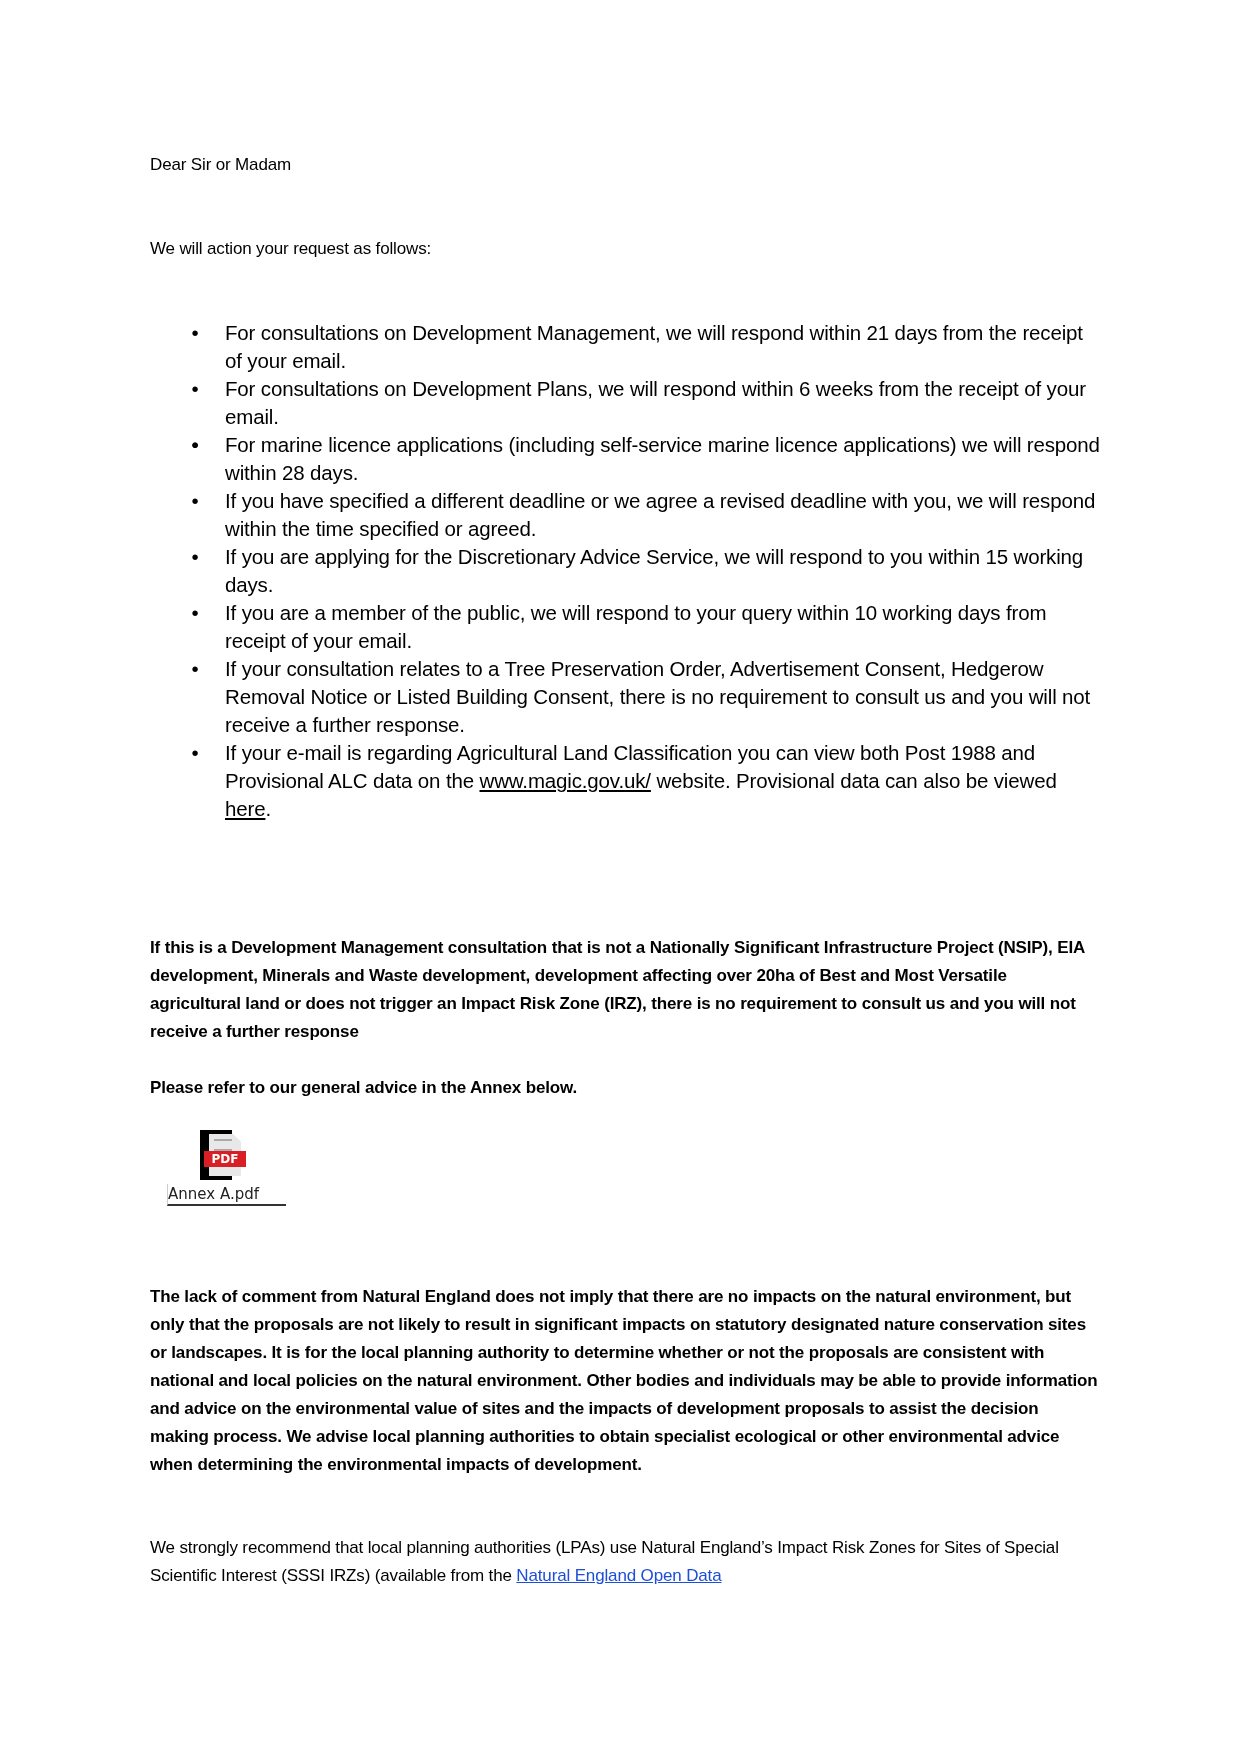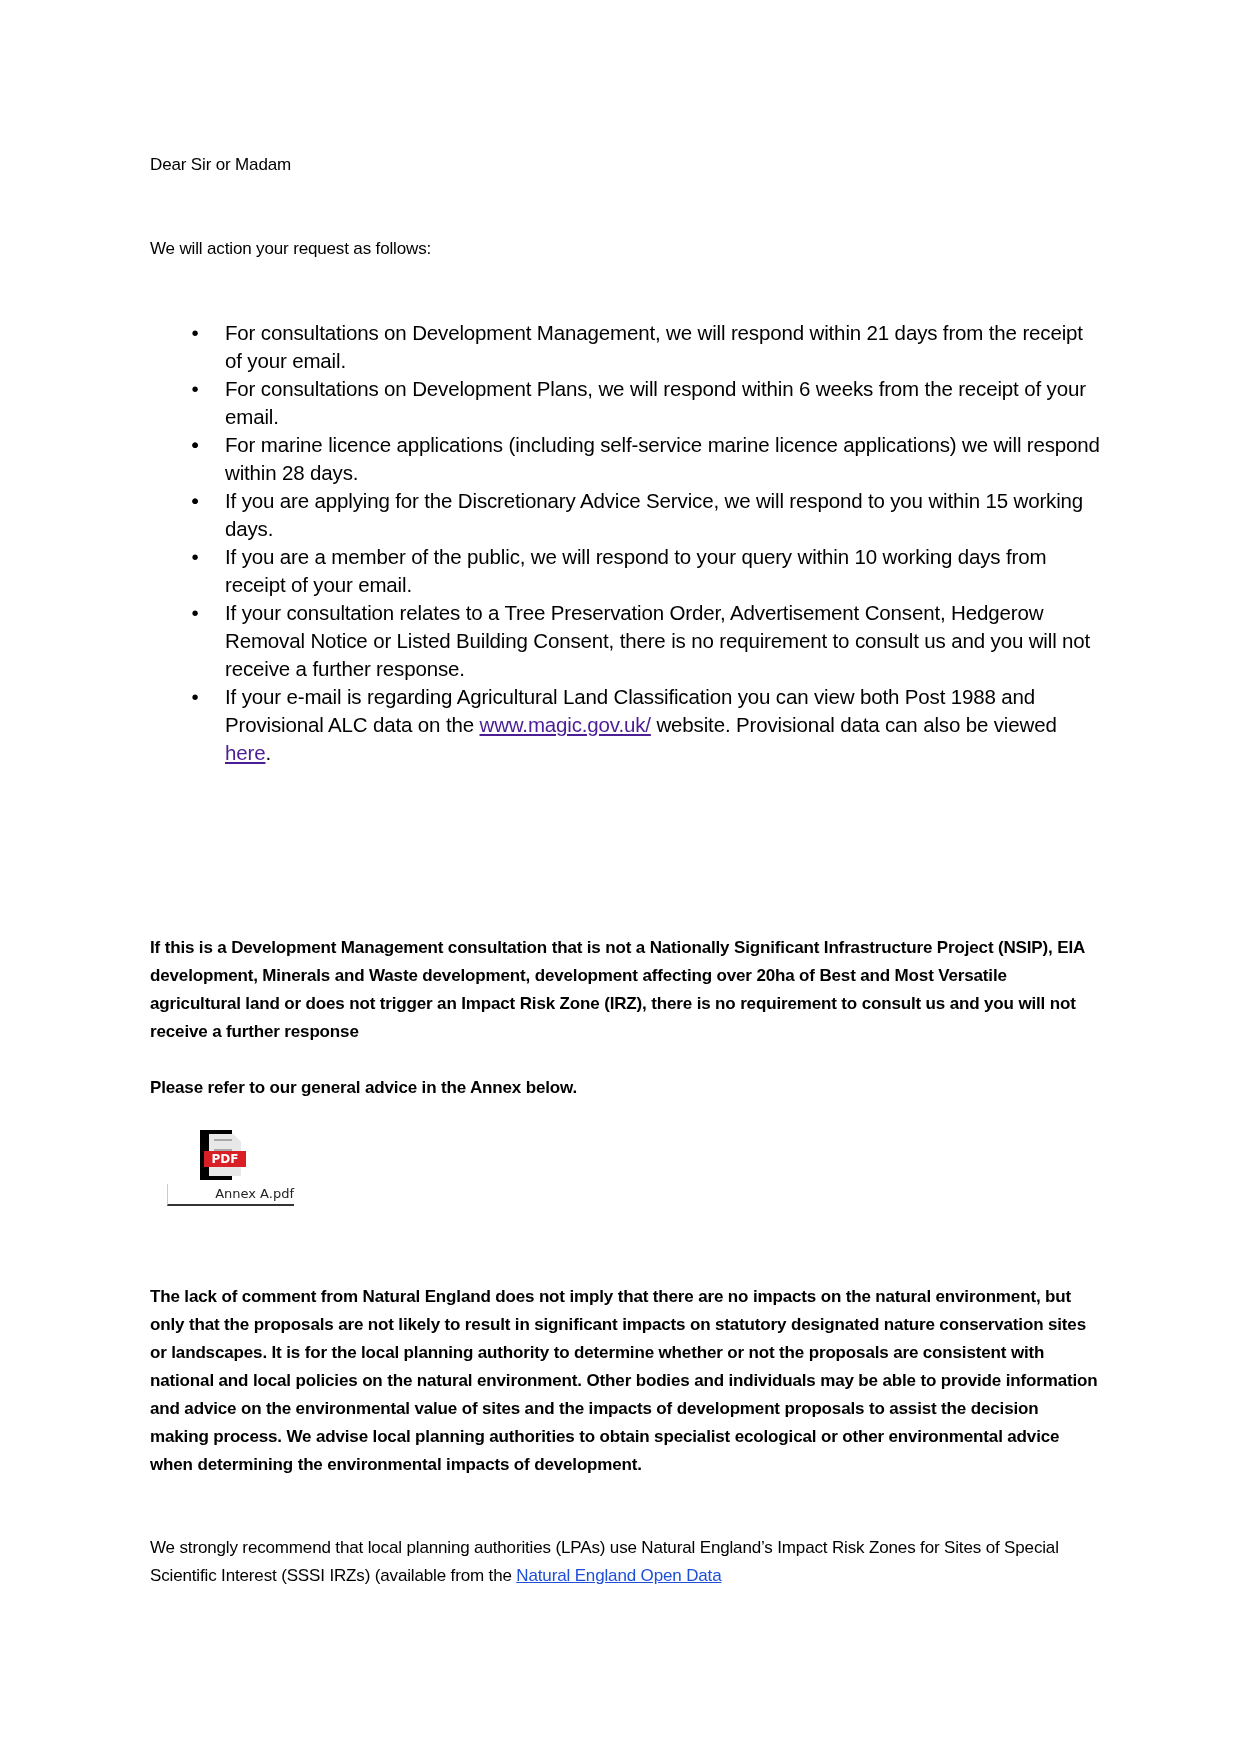--- a/index.html
+++ b/index.html
@@ -45,21 +45,21 @@
       line-height: 28px;
       letter-spacing: -0.15px;
     }
     .bullet-dot {
       position: absolute;
       left: 40px;
       top: 0;
       width: 10px;
       text-align: center;
     }
-    a.link-blue { color: #4c1d95; text-decoration: underline; }
+    a.link-blue { color: #000000; text-decoration: underline; }
     a.link-teal { color: #1d4ed8; text-decoration: underline; }
     .bold-block {
       position: absolute;
       top: 934px;
       left: 0;
       font-weight: bold;
       width: 950px;
     }
     .annex-ref {
       position: absolute;
@@ -114,46 +114,45 @@
       font-size: 12px;
       line-height: 16px;
       text-align: center;
     }
     .attachment-name {
       position: absolute;
       left: 0;
       top: 54px;
       width: 118px;
       font-family: "DejaVu Sans", sans-serif;
-      font-size: 13px;
+      font-size: 15px;
       line-height: 20px;
-      text-align: right;
+      text-align: left;
       color: #222;
       border-bottom: 2px solid #333;
       border-left: 1px solid #ccc;
-      padding-left: 8px;
     }
     .para-1 { position: absolute; top: 1283px; left: 0; width: 950px; font-weight: bold; }
     .para-2 { position: absolute; top: 1534px; left: 0; width: 950px; }
   </style>
 </head>
 <body>
 
 <div class="page">
 
   <p class="p salutation">Dear Sir or Madam</p>
 
   <p class="p intro">We will action your request as follows:</p>
 
   <ul class="bullets">
     <li><span class="bullet-dot">•</span><span>For consultations on Development Management, we will respond within 21 days from the receipt of your email.</span></li>
     <li><span class="bullet-dot">•</span><span>For consultations on Development Plans, we will respond within 6 weeks from the receipt of your email.</span></li>
     <li><span class="bullet-dot">•</span></li>
     <li><span class="bullet-dot">•</span><span>For marine licence applications (including self-service marine licence applications) we will respond within 28 days.</span></li>
-    <li><span class="bullet-dot">•</span></li>
+    <li><span class="bullet-dot">•</span><span>If you have specified a different deadline or we agree a revised deadline with you, we will respond within the time specified or agreed.</span></li>
     <li><span class="bullet-dot">•</span><span>If you are applying for the Discretionary Advice Service, we will respond to you within 15 working days.</span></li>
     <li><span class="bullet-dot">•</span><span>If you are a member of the public, we will respond to your query within 10 working days from receipt of your email.</span></li>
     <li><span class="bullet-dot">•</span><span>If your consultation relates to a Tree Preservation Order, Advertisement Consent, Hedgerow Removal Notice or Listed Building Consent, there is no requirement to consult us and you will not receive a further response.</span></li>
     <li><span class="bullet-dot">•</span><span>If your e-mail is regarding Agricultural Land Classification you can view both Post 1988 and Provisional ALC data on the </span><a class="link-blue" href="#">www.magic.gov.uk/</a><span> website. Provisional data can also be viewed </span><a class="link-blue" href="#">here</a><span>.</span></li>
   </ul>
 
   <p class="p bold-block">If this is a Development Management consultation that is not a Nationally Significant Infrastructure Project (NSIP), EIA development, Minerals and Waste development, development affecting over 20ha of Best and Most Versatile agricultural land or does not trigger an Impact Risk Zone (IRZ), there is no requirement to consult us and you will not receive a further response</p>
 
   <p class="p annex-ref">Please refer to our general advice in the Annex below.</p>
 

